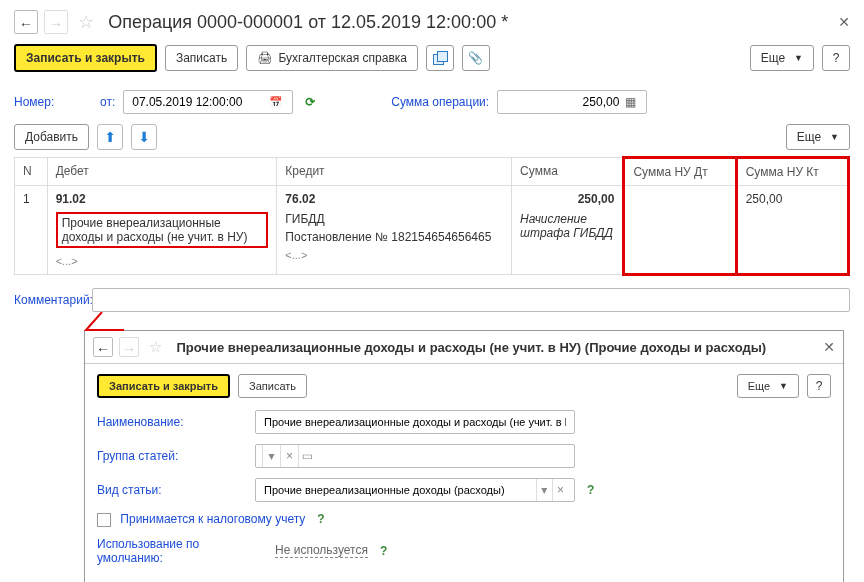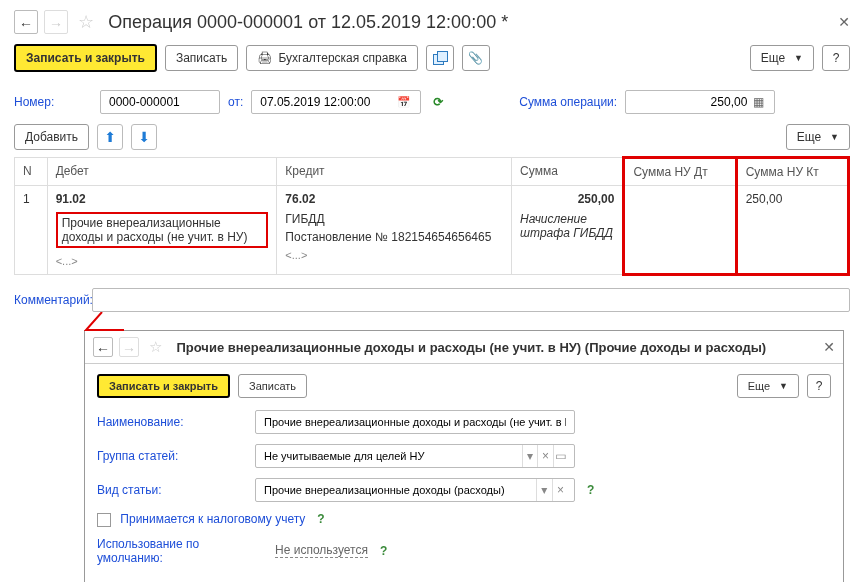--- a/index.html
+++ b/index.html
@@ -123,23 +123,20 @@
     <div class="spacer"></div>
     <div class="btn">
       <span>Еще</span>
         <span class="caret">▼</span>
     </div>
     <div class="btn icon-only">?</div>
   </div>
 
   <div class="formrow">
     <span class="lbl" style="width:78px">Номер:</span>
-    <div class="field" style="width:120px">
-      <input value="0000-000001" style="">
-    </div>
     <span class="lbl">от:</span>
     <div class="field" style="width:170px">
       <input value="07.05.2019 12:00:00" style="">
       <span class="icon-btn cal-ico"></span>
     </div>
     <span class="icon-btn refresh-ico" style="margin-left:4px"></span>
     <div style="width:60px"></div>
     <span class="lbl">Сумма операции:</span>
     <div class="field" style="width:150px">
       <input style="text-align: right;" value="250,00">
@@ -248,21 +245,20 @@
       <div class="formrow">
         <span class="lbl">Наименование:</span>
         <div class="field small">
           <input style="font-size: 11px;" value="Прочие внереализационные доходы и расходы (не учит. в НУ)">
         </div>
       </div>
 
       <div class="formrow">
         <span class="lbl">Группа статей:</span>
         <div class="field small">
-          <input style="font-size: 11px;" value="Не учитываемые для целей НУ">
           <span class="chip-btn">▾</span>
           <span class="chip-btn">×</span>
           <span class="chip-btn">▭</span>
         </div>
       </div>
 
       <div class="formrow">
         <span class="lbl">Вид статьи:</span>
         <div class="field small">
           <input style="font-size: 11px;" value="Прочие внереализационные доходы (расходы)">

